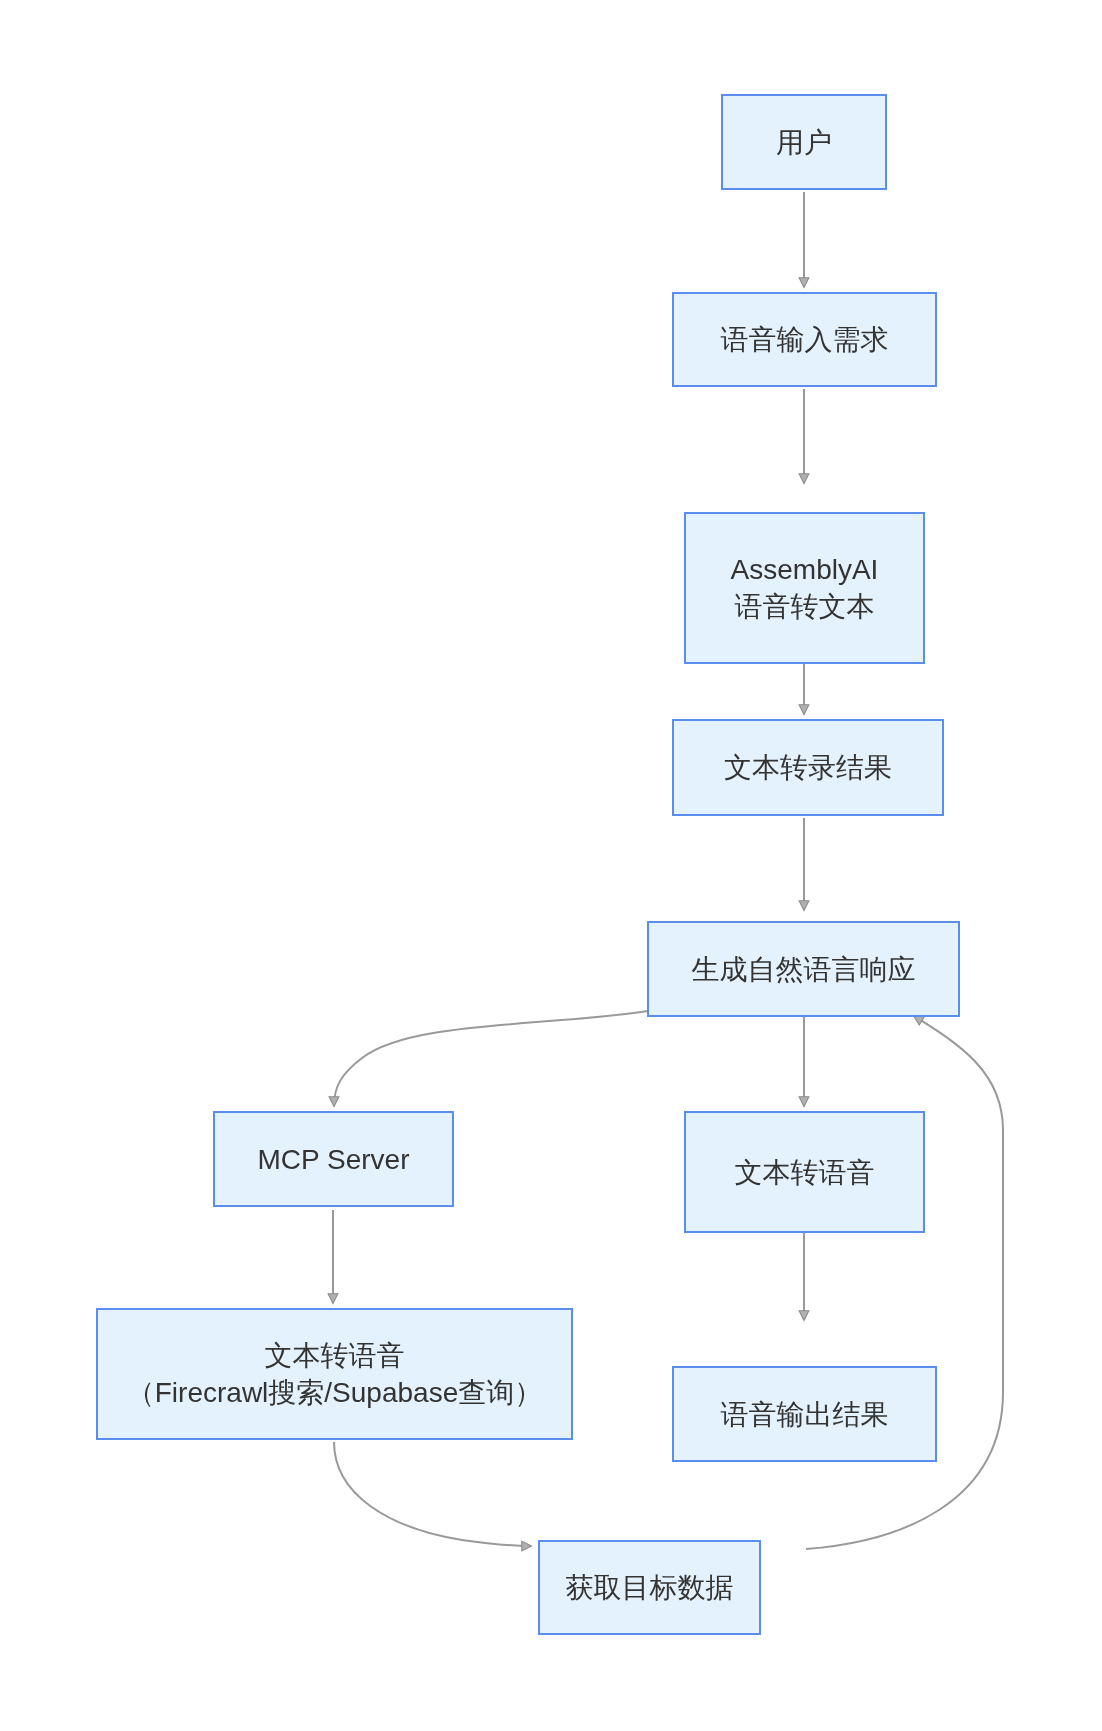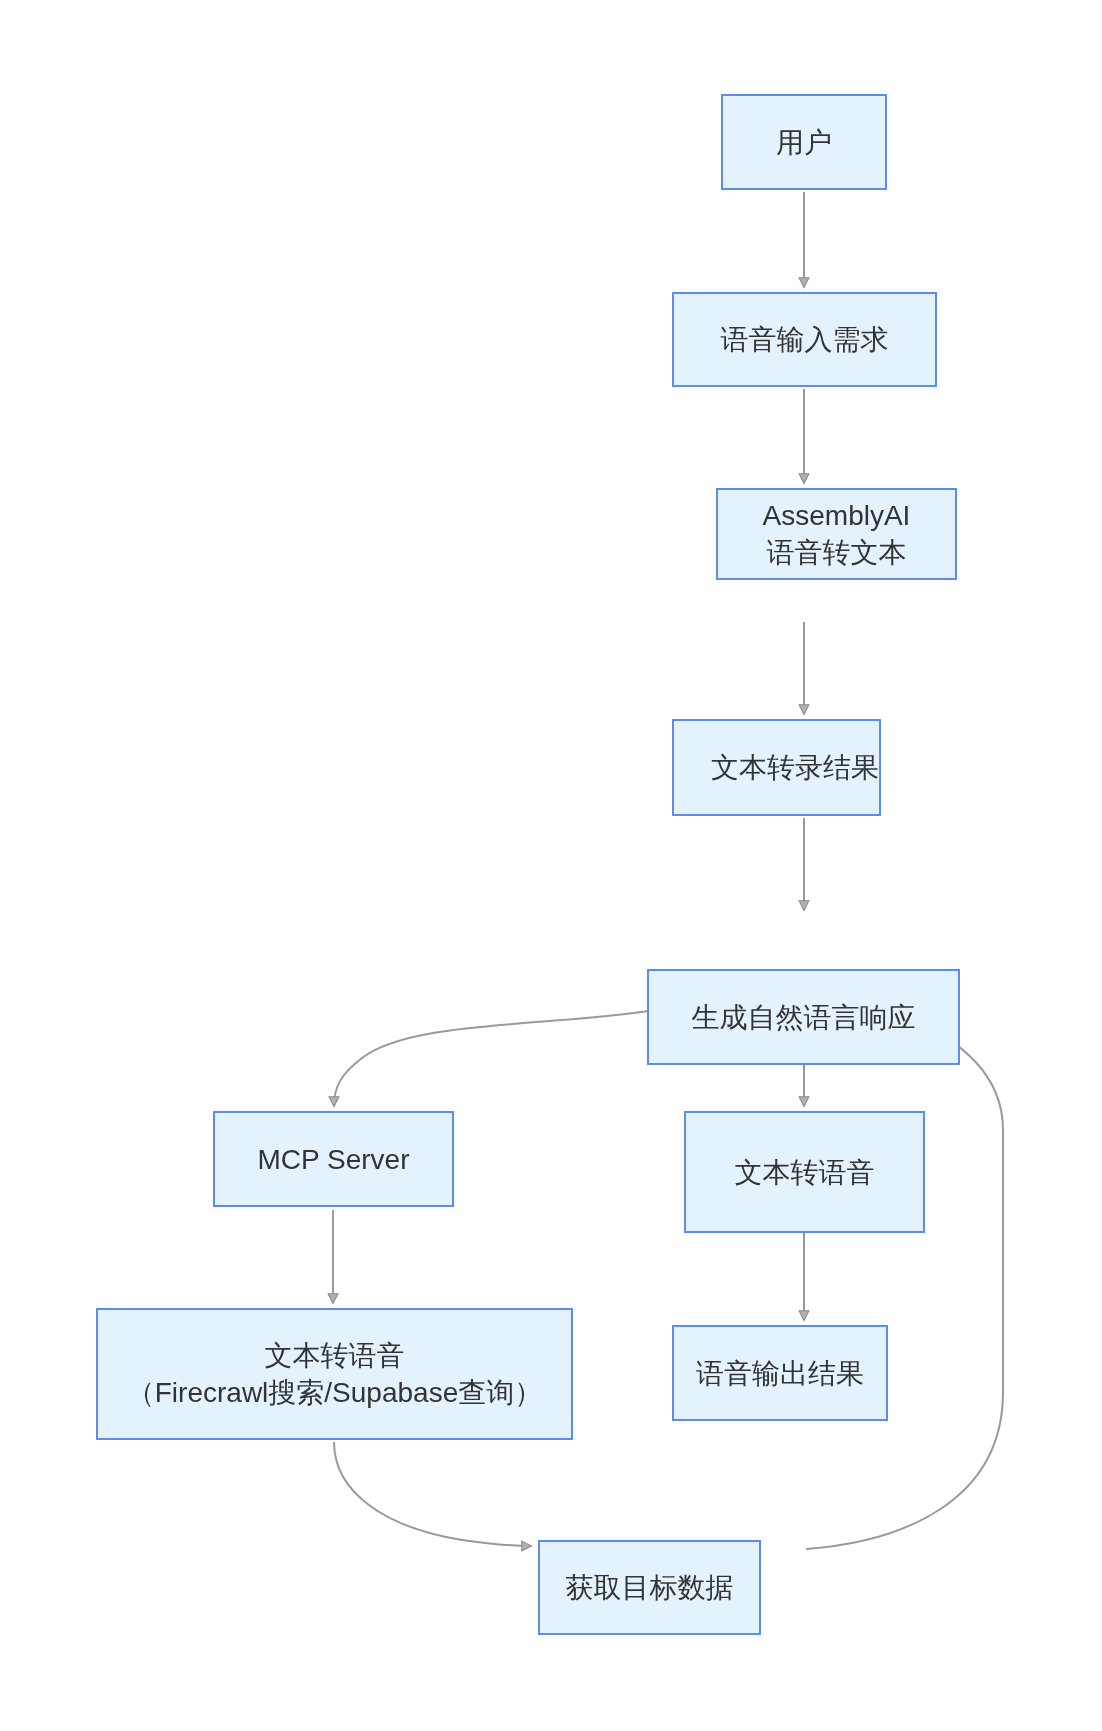--- a/index.html
+++ b/index.html
@@ -78,47 +78,47 @@
   </svg>
 
   <div class="node" style="left:721px; top:94px; width:166px; height:96px;">
     <span>用户</span>
   </div>
 
   <div class="node" style="left:672px; top:292px; width:265px; height:95px;">
     <span>语音输入需求</span>
   </div>
 
-  <div class="node" style="left:684px; top:488px; width:241px; height:92px;margin-left:32px;">
+  <div class="node" style="left:684px; top:512px; width:241px; height:152px;">
     <span>AssemblyAI</span>
     <span>语音转文本</span>
   </div>
 
-  <div class="node" style="left:672px; top:719px; width:209px; height:97px;align-items:flex-end;">
+  <div class="node" style="left:672px; top:719px; width:272px; height:97px;">
     <span>文本转录结果</span>
   </div>
 
-  <div class="node" style="left:647px; top:969px; width:313px; height:96px;">
+  <div class="node" style="left:647px; top:921px; width:313px; height:96px;">
     <span>生成自然语言响应</span>
   </div>
 
   <div class="node" style="left:213px; top:1111px; width:241px; height:96px;justify-content:center;">
     <span>MCP Server</span>
   </div>
 
   <div class="node" style="left:684px; top:1111px; width:241px; height:122px;">
     <span>文本转语音</span>
   </div>
 
   <div class="node" style="left:96px; top:1308px; width:477px; height:132px;">
     <span>文本转语音</span>
     <span>（Firecrawl搜索/Supabase查询）</span>
   </div>
 
-  <div class="node" style="left:672px; top:1325px; width:216px; height:96px;">
+  <div class="node" style="left:672px; top:1366px; width:265px; height:96px;">
     <span>语音输出结果</span>
   </div>
 
   <div class="node" style="left:538px; top:1540px; width:223px; height:95px;">
     <span>获取目标数据</span>
   </div>
 
 </div>
 
 </body></html>

